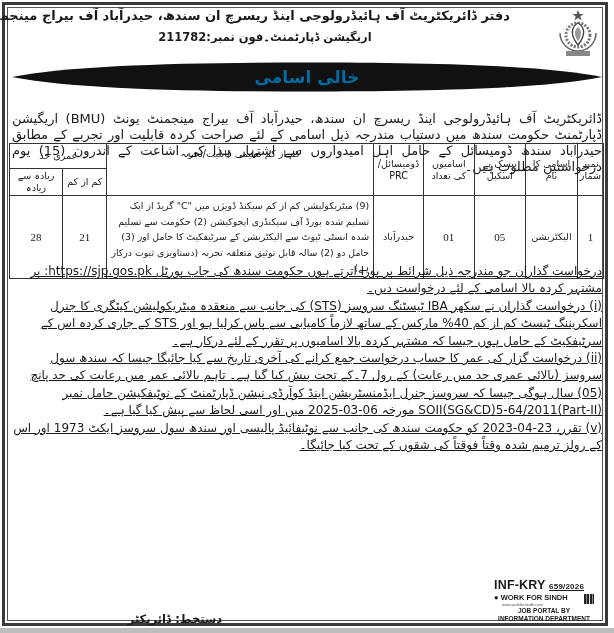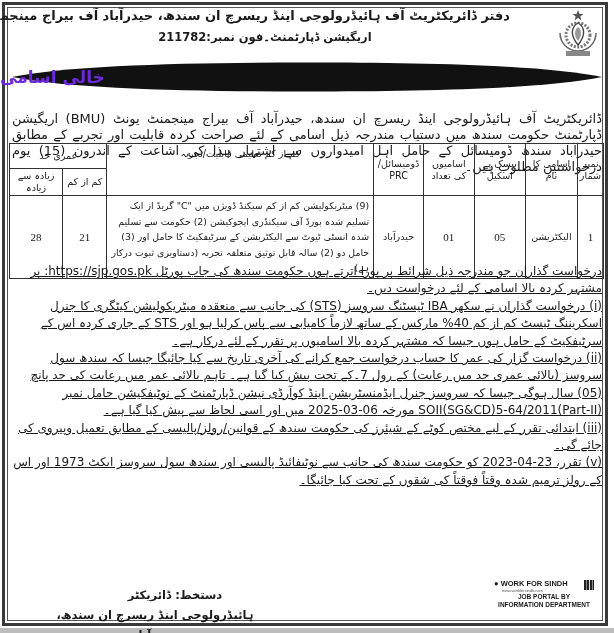--- a/index.html
+++ b/index.html
@@ -6,31 +6,31 @@
   body { width:614px; height:633px; overflow:hidden; position:relative; font-family:"DejaVu Sans", sans-serif; color:#1a1a1a; }
   .frame-outer { position:absolute; left:2px; top:2px; width:606px; height:624px; border:3px solid #3a3a3a; box-sizing:border-box; }
   .frame-inner { position:absolute; left:7px; top:7px; width:596px; height:614px; border:1px solid #555; box-sizing:border-box; }
   .page-bottom-shade { position:absolute; left:0; top:628px; width:614px; height:5px; background:#bdbdbd; }
   .rtl { direction:rtl; unicode-bidi:plaintext; }
   .hdr-line { position:absolute; left:20px; width:490px; text-align:center; white-space:nowrap; }
   .hdr1 { top:8px; font-size:13px; font-weight:bold; }
   .hdr2 { top:30px; font-size:11.5px; font-weight:bold; }
   .emblem { position:absolute; left:556px; top:9px; width:44px; height:50px; }
   .banner { position:absolute; left:12px; top:62px; width:590px; height:30px; }
-  .banner-text { position:absolute; left:0; top:62px; width:614px; height:30px; line-height:30px; text-align:left; color:#6d28d9; font-weight:bold; font-size:17px; }
+  .banner-text { position:absolute; left:0; top:62px; width:614px; height:30px; line-height:30px; text-align:center; color:#0369a1; font-weight:bold; font-size:17px; }
   .intro { position:absolute; left:12px; top:98px; width:590px; font-size:13px; line-height:16px; text-align:justify; text-align-last:right; }
   table.vac { position:absolute; left:9px; top:143px; width:595px; border-collapse:collapse; direction:rtl; font-size:9.6px; }
   table.vac td, table.vac th { border:1px solid #333; text-align:center; vertical-align:middle; padding:1px 2px; font-weight:normal; }
   table.vac th { height:22px; line-height:12px; }
   table.vac td.qual { text-align:right; line-height:15.5px; padding:2px 4px; font-size:9.4px; }
   table.vac td.num { font-family:"Liberation Serif", serif; font-size:11px; }
   .conds { position:absolute; left:12px; top:263px; width:590px; font-size:12px; line-height:17.4px;text-decoration:underline; }
   .cond { direction:rtl; text-align:right; margin:0; }
   .sig { position:absolute; left:50px; top:585px; width:210px; text-align:center; font-size:11.5px; font-weight:bold; line-height:20px; }
-  .sig .l1 { padding-left:40px; }
+  .sig .l1 { padding-left:40px;margin-top:24px; }
   .badge { position:absolute; left:488px; top:578px; width:112px; text-align:center; font-family:"Liberation Sans", sans-serif; }
   .badge .inf { font-size:12.5px; font-weight:bold; letter-spacing:0.2px; text-align:left; padding-left:6px; }
   .badge .inf .ref { font-size:8px; text-decoration:underline; }
   .badge .wfs { font-size:7.5px; font-weight:bold; text-align:left; padding-left:6px; margin-top:1px; position:relative; }
   .badge .qr { position:absolute; right:6px; top:1px; width:10px; height:10px; background:
       repeating-linear-gradient(90deg,#222 0 2px,#888 2px 3px,#222 3px 5px,#ddd 5px 6px); }
   .badge .url { font-size:4px; color:#555; text-align:left; padding-left:14px; }
   .badge .jp { font-size:6.5px; font-weight:bold; line-height:8px; }
 </style>
 </head>
@@ -97,30 +97,33 @@
       <td class="num">21</td>
       <td class="num">28</td>
     </tr>
   </tbody>
 </table>
 
 <div class="conds">
   <p class="cond">درخواست گذاران جو مندرجہ ذیل شرائط پر پورا اترتے ہوں حکومت سندھ کی جاب پورٹل https://sjp.gos.pk: پر مشتہر کردہ بالا اسامی کے لئے درخواست دیں۔</p>
   <p class="cond">(i) درخواست گذاران نے سکھر IBA ٹیسٹنگ سروسز (STS) کی جانب سے منعقدہ میٹریکولیشن کیٹگری کا جنرل اسکریننگ ٹیسٹ کم از کم 40% مارکس کے ساتھ لازماً کامیابی سے پاس کرلیا ہو اور STS کے جاری کردہ اس کے سرٹیفکیٹ کے حامل ہوں جیسا کہ مشتہر کردہ بالا اسامیوں پر تقرر کے لئے درکار ہے۔</p>
   <p class="cond">(ii) درخواست گزار کی عمر کا حساب درخواست جمع کرانے کی آخری تاریخ سے کیا جائیگا جیسا کہ سندھ سول سروسز (بالائی عمری حد میں رعایت) کے رول 7۔کے تحت پیش کیا گیا ہے۔ تاہم بالائی عمر میں رعایت کی حد پانچ (05) سال ہوگی جیسا کہ سروسز جنرل ایڈمنسٹریشن اینڈ کوآرڈی نیشن ڈپارٹمنٹ کے نوٹیفکیشن حامل نمبر SOII(SG&amp;CD)5-64/2011(Part-II) مورخہ 06-03-2025 میں اور اسی لحاظ سے پیش کیا گیا ہے۔</p>
-  <p class="cond">(iii) ابتدائی تقرر کے لیے مختص کوٹے کے شیئرز کی حکومت سندھ کے قوانین/رولز/پالیسی کے مطابق تعمیل وپیروی کی جائے گی۔</p>
   <p class="cond">(v) تقرر، 23-04-2023 کو حکومت سندھ کی جانب سے نوٹیفائیڈ پالیسی اور سندھ سول سروسز ایکٹ 1973 اور اس کے رولز ترمیم شدہ وقتاً فوقتاً کی شقوں کے تحت کیا جائیگا۔</p>
 </div>
 
 <div class="sig rtl">
   <div class="l1">دستخط: ڈائریکٹر</div>
   <div>ہائیڈرولوجی اینڈ ریسرچ ان سندھ، حیدرآباد</div>
 </div>
 
 <div class="badge">
+  <div class="inf">
+    <span>INF-KRY</span>
+    <span class="ref">659/2026</span>
+  </div>
   <div class="wfs">
     <span>●</span>
     <span>WORK FOR SINDH</span>
     <span class="qr"></span>
   </div>
   <div class="url">www.workforsindh.com</div>
   <div class="jp">JOB PORTAL BY</div>
   <div class="jp">INFORMATION DEPARTMENT</div>
 </div>
 

